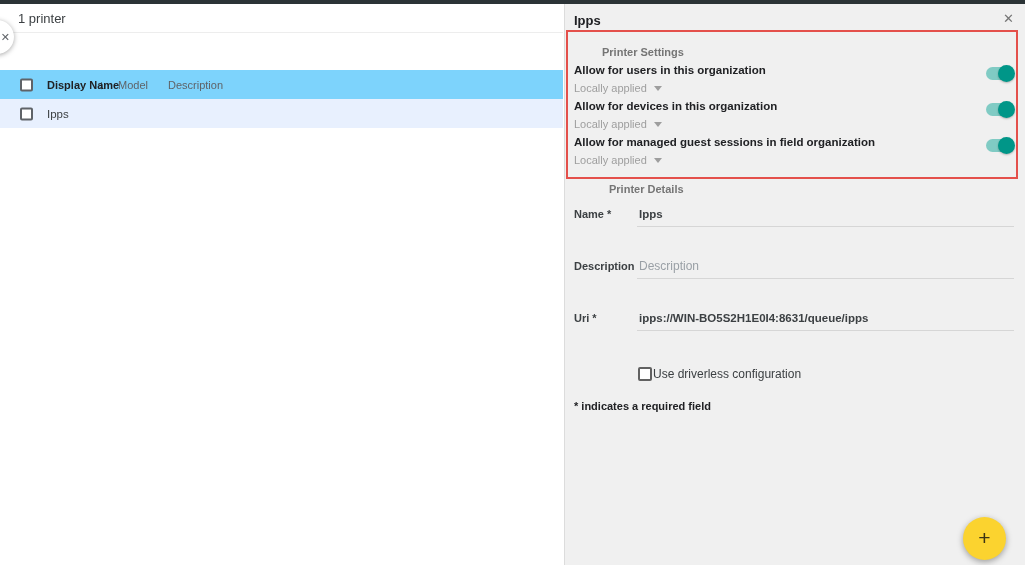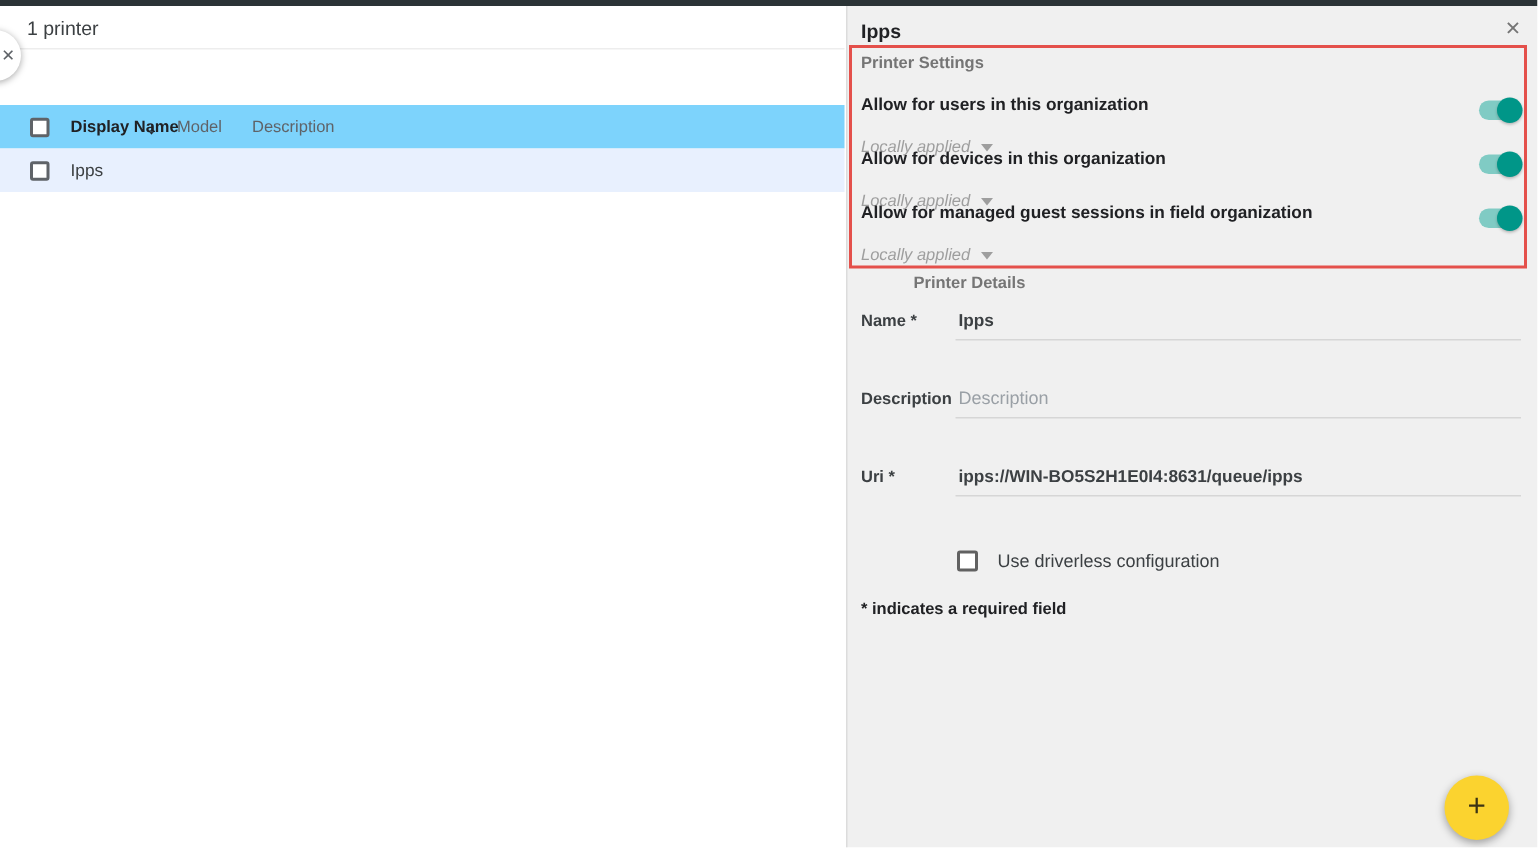--- a/index.html
+++ b/index.html
@@ -72,45 +72,45 @@
     position:absolute; right:9px; top:6px; background:none; border:none; padding:2px;
     font-size:13px; color:#757575; cursor:pointer; line-height:1;
   }
 
   .redbox {
     position:absolute; left:1px; top:26px; width:452px; height:149px;
     border:2px solid #e4504b; pointer-events:none; z-index:7;
   }
 
   .section-label { position:absolute; left:9px; font-size:11px; font-weight:bold; color:#757575; }
-  .sec-settings { top:32px; }
+  .sec-settings { top:42px;margin-left:28px; }
   .sec-details  { top:179px;padding-left:35px; }
 
   .toggle-row { position:absolute; left:9px; width:443px; height:30px; }
   .tr1 { top:60px; } .tr2 { top:96px; } .tr3 { top:132px; }
   .toggle-label { font-size:11.5px; font-weight:bold; color:#202124; line-height:13px; white-space:nowrap; }
-  .toggle-sub { font-size:11px; color:#9e9e9e; line-height:12px; margin-top:15px; display:flex; align-items:center; gap:7px; cursor:pointer; width:max-content;font-style:italic; }
+  .toggle-sub { font-size:11px; color:#9e9e9e; line-height:12px; margin-top:5px; display:flex; align-items:center; gap:7px; cursor:pointer; width:max-content; }
   .drop-arrow { width:0; height:0; border-left:4px solid transparent; border-right:4px solid transparent; border-top:5px solid #9e9e9e; display:inline-block; }
 
   .toggle { position:absolute; right:4px; top:3px; width:27px; height:13px; cursor:pointer; }
   .toggle .track { position:absolute; left:0; top:0; width:27px; height:13px; background:#80cbc4; border-radius:7px; }
   .toggle .thumb { position:absolute; right:-2px; top:-2px; width:17px; height:17px; background:#009688; border-radius:50%; box-shadow:0 1px 2px rgba(0,0,0,0.25); }
 
   .field-row { position:absolute; left:9px; width:443px; height:26px; }
   .fr-name { top:200px; } .fr-desc { top:252px; } .fr-uri { top:304px; }
   .field-label { position:absolute; left:0; top:4px; font-size:11px; font-weight:bold; color:#3c4043; white-space:nowrap; }
   .field-input {
     position:absolute; left:63px; top:0; width:377px;
     background:transparent; border:none; border-bottom:1px solid #d6d6d6;
     font-size:11.5px; font-weight:bold; color:#3c4043; padding:4px 2px 6px 2px;
     font-family:inherit; outline:none;
   }
   .field-input::placeholder { color:#9aa0a6; font-weight:normal; font-size:12px; }
 
-  .driverless-row { position:absolute; left:73px; top:363px; display:flex; align-items:center; gap:13px; }
+  .driverless-row { position:absolute; left:73px; top:363px; display:flex; align-items:center; gap:1px; }
   .cbx-lg { width:14px; height:14px; border:2px solid #616161; }
   .driverless-label { font-size:12px; color:#3c4043; }
 
   .required-note { position:absolute; left:9px; top:396px; font-size:11px; font-weight:bold; color:#202124;text-align:right; }
 
   .fab {
     position:absolute; left:398px; top:513px; width:43px; height:43px;
     border-radius:50%; background:#fbd32f; border:none; cursor:pointer;
     box-shadow:0 2px 6px rgba(0,0,0,0.35);
     display:flex; align-items:center; justify-content:center;

